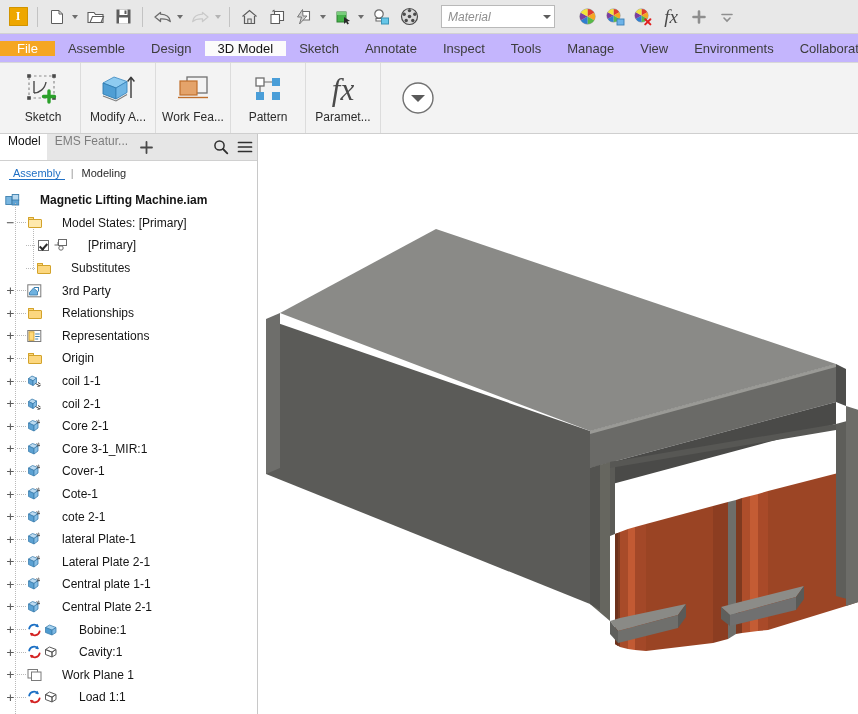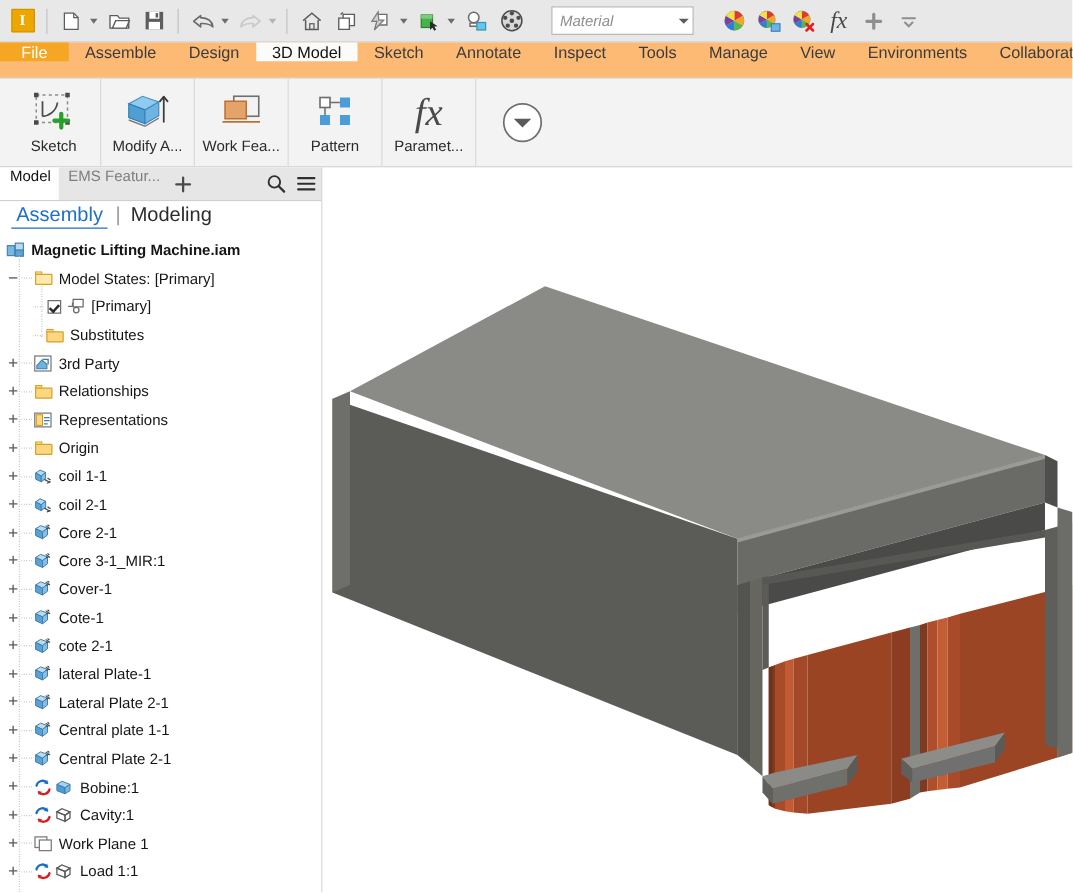--- a/index.html
+++ b/index.html
@@ -44,22 +44,22 @@
   .combo .cbtn{
     width:15px;height:19px;display:flex;align-items:center;justify-content:center;
   }
   .combo .cbtn i{
     display:block;width:0;height:0;border-left:4px solid transparent;
     border-right:4px solid transparent;border-top:4px solid #5c5c5c;
   }
 
   
   .tabs{
-    height:28px;min-height:28px;background:#fdba74;
-    display:flex;align-items:flex-start;border-bottom:1px solid #d8d8d8;
+    height:28px;min-height:28px;background:#c4b5fd;
+    display:flex;align-items:center;border-bottom:1px solid #d8d8d8;
   }
   .tab{
     display:flex;align-items:center;padding:0 13px;font-size:13px;color:#3c3c3c;
     cursor:default;white-space:nowrap;
   }
   .tab.file{background:#f5a623;color:#fff;font-weight:normal;padding:0 17px;}
   .tab.active{background:#fbfbfb;color:#111;}
 
   
   .ribbon{
@@ -96,35 +96,35 @@
     gap:20px;cursor:default;flex-direction:column;
   }
   .btab.sel{background:#fff;color:#111;}
   .btab.inact{color:#7d7d7d;}
   .xglyph{font-size:14px;color:#444;line-height:1;font-family:"DejaVu Sans",sans-serif;}
   .btabspacer{flex:1;}
   .bticon{display:flex;align-items:center;justify-content:center;width:24px;cursor:default;}
 
   .bsubtabs{
     height:24px;min-height:24px;display:flex;align-items:center;gap:0;
-    padding-left:9px;background:#fff;font-size:16px;
+    padding-left:9px;background:#fff;font-size:11px;
   }
   .subtab{color:#1f6fc4;padding:0 4px;border-bottom:1px solid #1f6fc4;cursor:default;}
   .subdiv{color:#9a9a9a;padding:0 6px;}
   .subtab2{color:#2b2b2b;padding:0 2px;cursor:default;}
 
   .tree{
     flex:1;overflow:hidden;background:#fff;padding-top:4px;font-size:12px;
     position:relative;
   }
   .trow{
     height:22.6px;display:flex;align-items:center;white-space:nowrap;cursor:default;
     padding-left:4px;
   }
-  .trow .tlabel{margin-left:4px;color:#151515;}
+  .trow .tlabel{margin-left:19px;color:#151515;}
   .trow.root .tlabel{font-weight:bold;}
   .exp{
     width:13px;min-width:13px;height:13px;display:flex;align-items:center;justify-content:center;
     color:#5c5c5c;font-size:13px;font-family:"DejaVu Sans Mono",monospace;line-height:1;
   }
   .indent{display:inline-block;}
   .dotline{
     width:9px;min-width:9px;height:13px;
     background-image:linear-gradient(to right,#b9b9b9 1px,transparent 1px);
     background-size:2px 1px;background-repeat:repeat-x;background-position:0 50%;

